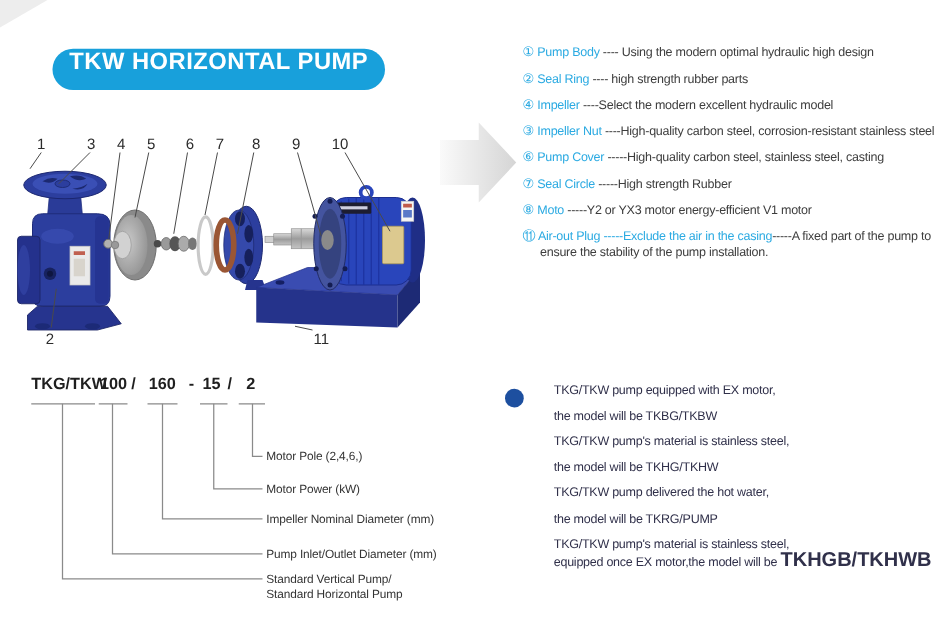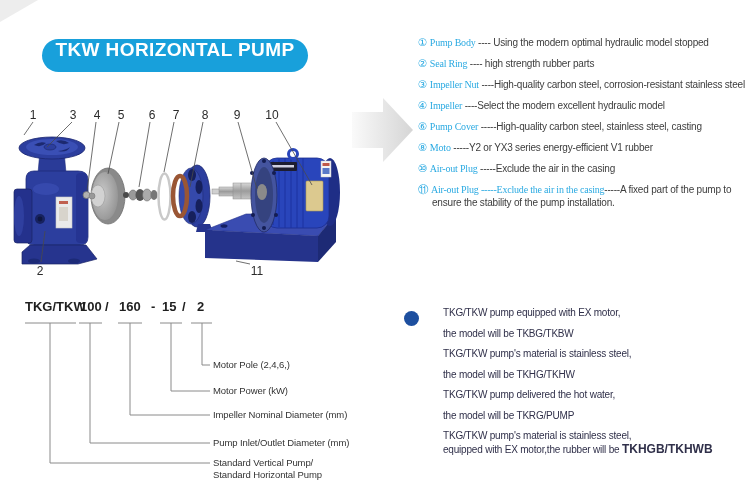--- a/index.html
+++ b/index.html
@@ -20,37 +20,37 @@
   .banner-title{
     color:#ffffff;font-weight:bold;font-size:19px;letter-spacing:0.4px;
   }
   .parts-list{position:absolute;left:418px;top:36px;width:338px;}
   .part-item{
     font-size:10px;line-height:12.5px;margin-bottom:7.5px;
     color:#3d3d3d;letter-spacing:-0.2px;
     padding-left:14px;text-indent:-14px;
   }
   .part-num{color:#2baae2;font-family:"DejaVu Sans",sans-serif;font-size:10.5px;}
-  .part-name{color:#2baae2;font-family:Liberation Serif, serif;}
+  .part-name{color:#2baae2;}
   .part-desc{color:#3d3d3d;}
   .diagram-svg{position:absolute;left:0;top:95px;}
   .num-label{font-size:12px;fill:#2b2b2b;font-family:"Liberation Sans",sans-serif;}
   .leader{stroke:#4a4a4a;stroke-width:0.8;fill:none;}
   .model-svg{position:absolute;left:0;top:290px;}
   .code-seg{font-size:13px;font-weight:bold;fill:#1f1f1f;font-family:"Liberation Sans",sans-serif;}
   .callout-label{font-size:9.5px;fill:#333333;letter-spacing:-0.1px;font-family:"Liberation Sans",sans-serif;}
   .model-line{stroke:#8a8a8a;stroke-width:1;fill:none;}
   .bullet{
     position:absolute;left:404px;top:311px;width:15px;height:15px;
     border-radius:50%;background:#1d4f9f;
   }
   .notes{position:absolute;left:443px;top:307px;width:330px;color:#30304a;}
   .note-line{font-size:10px;line-height:12px;margin-bottom:8.5px;letter-spacing:-0.2px;}
   .note-line:nth-child(7){margin-bottom:1px;}
-  .note-bold{font-weight:bold;font-size:12px;letter-spacing:0;}
+  .note-bold{font-weight:bold;font-size:16px;letter-spacing:0;}
 </style>
 </head>
 <body>
 
 <div class="page">
 
   <div class="corner-tri"></div>
 
   <div class="banner">
     <span class="banner-title">TKW HORIZONTAL PUMP</span>
@@ -193,27 +193,27 @@
       <text class="num-label" x="176" y="24" text-anchor="middle">7</text>
       <text class="num-label" x="205" y="24" text-anchor="middle">8</text>
       <text class="num-label" x="237" y="24" text-anchor="middle">9</text>
       <text class="num-label" x="272" y="24" text-anchor="middle">10</text>
       <text class="num-label" x="40" y="180" text-anchor="middle">2</text>
       <text class="num-label" x="257" y="180" text-anchor="middle">11</text>
     </g>
   </svg>
 
   <div class="parts-list">
-    <div class="part-item"><span class="part-num">①</span> <span class="part-name">Pump Body</span><span class="part-desc"> ---- Using the modern optimal hydraulic model stopped</span></div>
+    <div class="part-item"><span class="part-num">①</span> <span class="part-name">Pump Body</span><span class="part-desc"> ---- Using the modern optimal hydraulic high design</span></div>
     <div class="part-item"><span class="part-num">②</span> <span class="part-name">Seal Ring</span><span class="part-desc"> ---- high strength rubber parts</span></div>
+    <div class="part-item"><span class="part-num">④</span> <span class="part-name">Impeller</span><span class="part-desc"> ----Select the modern excellent hydraulic model</span></div>
     <div class="part-item"><span class="part-num">③</span> <span class="part-name">Impeller Nut</span><span class="part-desc"> ----High-quality carbon steel, corrosion-resistant stainless steel</span></div>
-    <div class="part-item"><span class="part-num">④</span> <span class="part-name">Impeller</span><span class="part-desc"> ----Select the modern excellent hydraulic model</span></div>
     <div class="part-item"><span class="part-num">⑥</span> <span class="part-name">Pump Cover</span><span class="part-desc"> -----High-quality carbon steel, stainless steel, casting</span></div>
-    <div class="part-item"><span class="part-num">⑧</span> <span class="part-name">Moto</span><span class="part-desc"> -----Y2 or YX3 series energy-efficient V1 rubber</span></div>
-    <div class="part-item"><span class="part-num">⑩</span> <span class="part-name">Air-out Plug</span><span class="part-desc"> -----Exclude the air in the casing</span></div>
+    <div class="part-item"><span class="part-num">⑦</span> <span class="part-name">Seal Circle</span><span class="part-desc"> -----High strength Rubber</span></div>
+    <div class="part-item"><span class="part-num">⑧</span> <span class="part-name">Moto</span><span class="part-desc"> -----Y2 or YX3 motor energy-efficient V1 motor</span></div>
     <div class="part-item"><span class="part-num">⑪</span> <span class="part-name">Air-out Plug -----Exclude the air in the casing</span><span class="part-desc">-----A fixed part of the pump to</span><br><span class="part-desc">ensure the stability of the pump installation.</span></div>
   </div>
 
   <svg class="model-svg" width="370" height="210" viewBox="0 0 370 210">
     <g>
       <text class="code-seg" x="25" y="21">TKG/TKW</text>
       <text class="code-seg" x="80" y="21">100</text>
       <text class="code-seg" x="105" y="21">/</text>
       <text class="code-seg" x="119" y="21">160</text>
       <text class="code-seg" x="151" y="21">-</text>
@@ -245,16 +245,16 @@
 
   <div class="bullet"></div>
   <div class="notes">
     <div class="note-line"><span>TKG/TKW pump equipped with EX motor,</span></div>
     <div class="note-line"><span>the model will be TKBG/TKBW</span></div>
     <div class="note-line"><span>TKG/TKW pump's material is stainless steel,</span></div>
     <div class="note-line"><span>the model will be TKHG/TKHW</span></div>
     <div class="note-line"><span>TKG/TKW pump delivered the hot water,</span></div>
     <div class="note-line"><span>the model will be TKRG/PUMP</span></div>
     <div class="note-line"><span>TKG/TKW pump's material is stainless steel,</span></div>
-    <div class="note-line"><span>equipped with EX motor,the rubber will be </span><span class="note-bold">TKHGB/TKHWB</span></div>
+    <div class="note-line"><span>equipped once EX motor,the model will be </span><span class="note-bold">TKHGB/TKHWB</span></div>
   </div>
 
 </div>
 
 </body></html>

